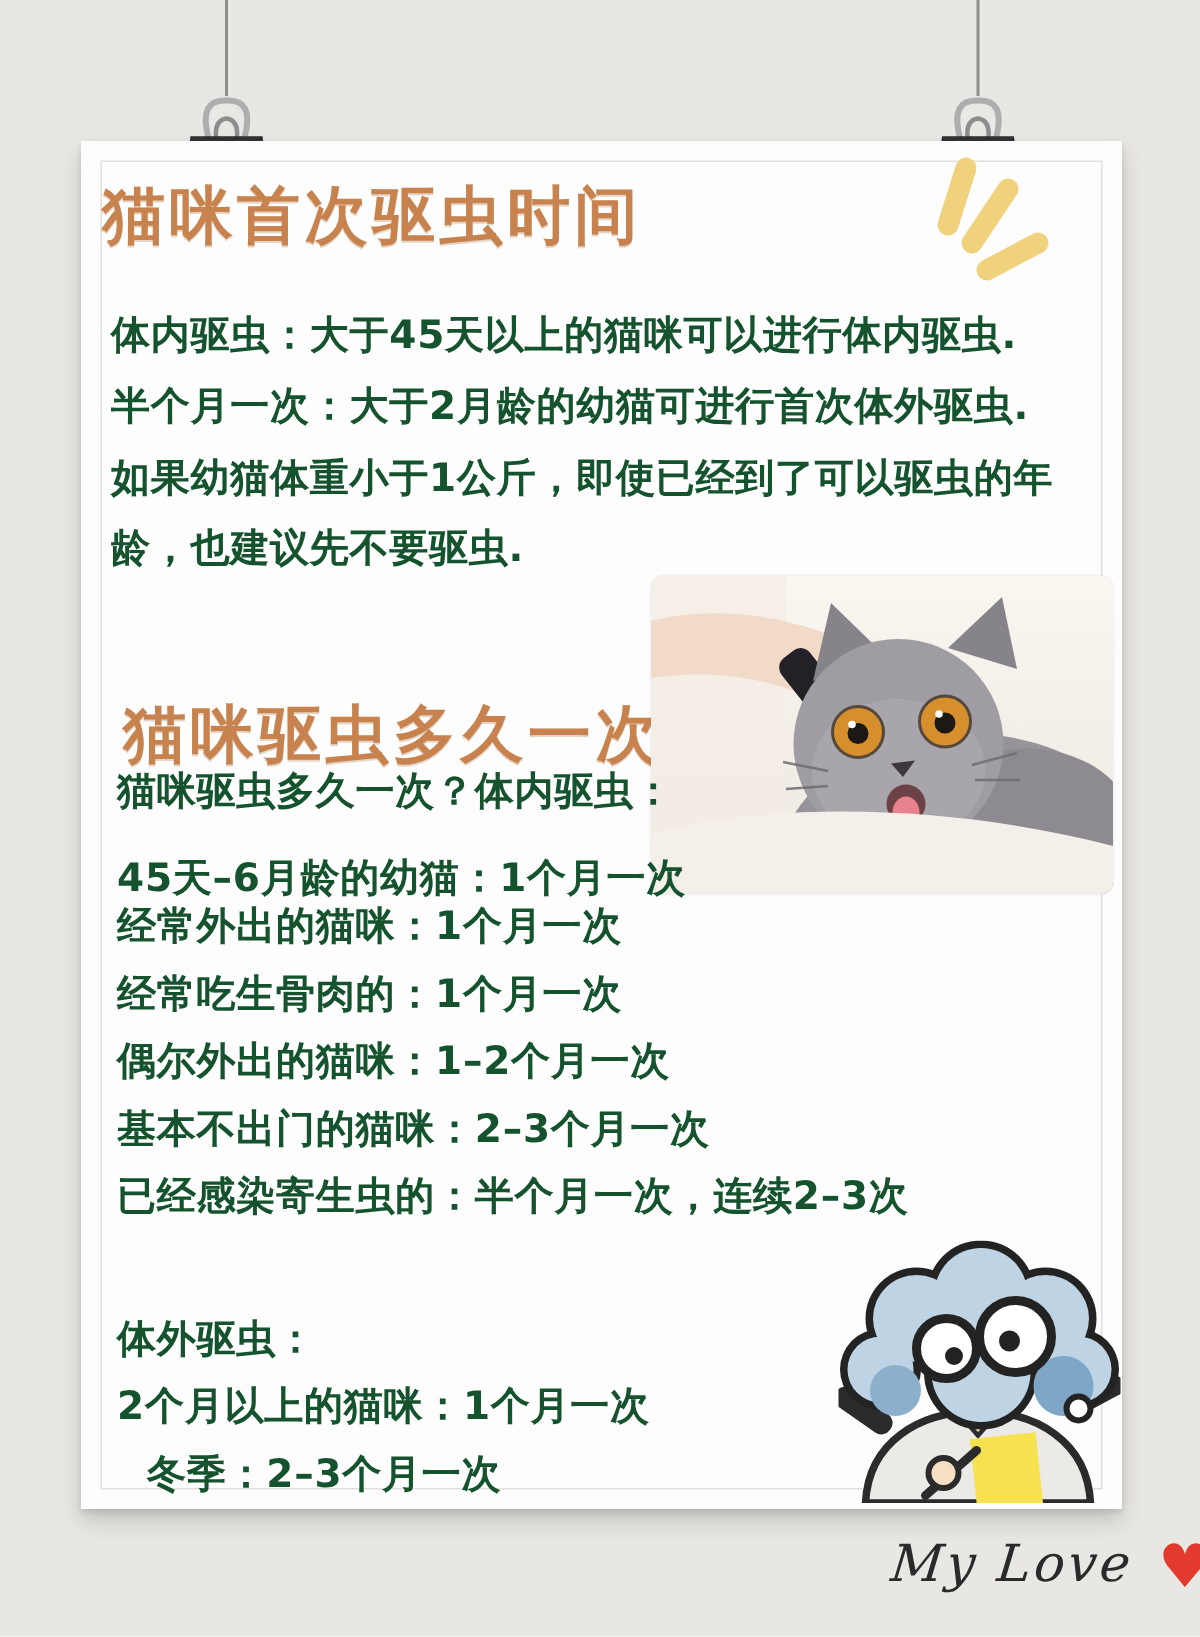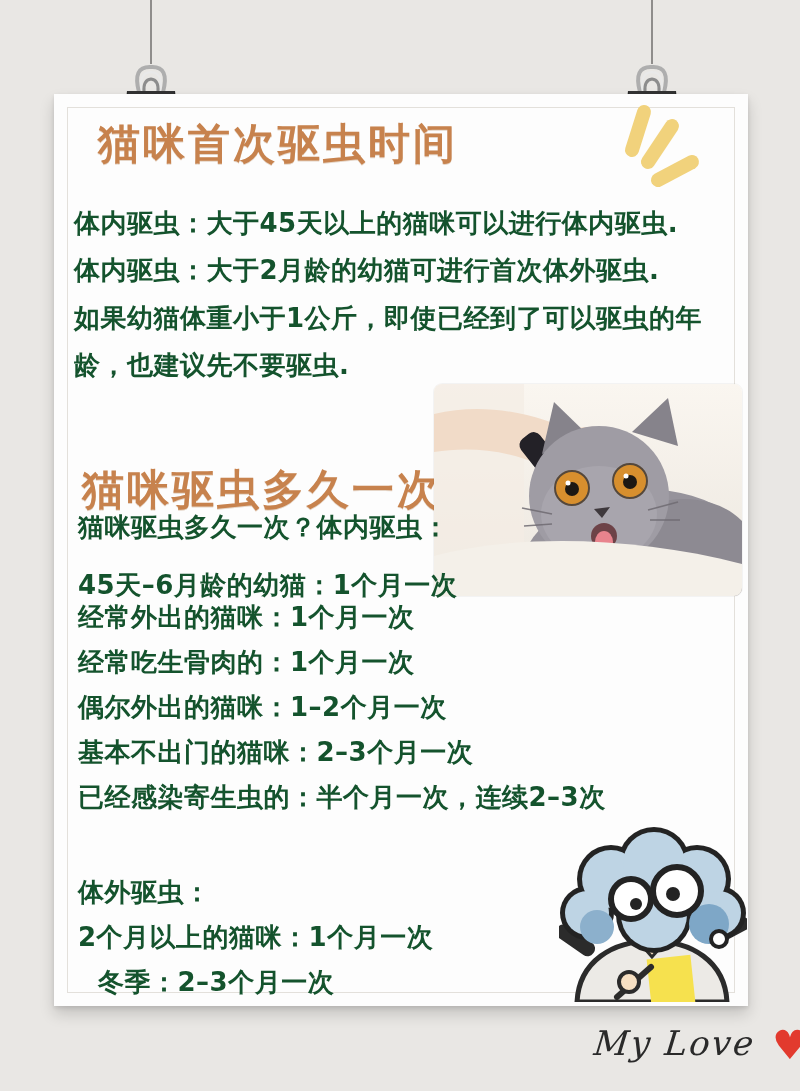--- a/index.html
+++ b/index.html
@@ -27,21 +27,21 @@
   }
   .title {
     position:absolute;
     font-weight:bold;
     font-size:42px;
     letter-spacing:3px;
     color:#c7824d;
     text-shadow:0 1px 0 rgba(160,95,40,.25);
     white-space:nowrap;
   }
-  .title-first { left:44px; top:22px; }
+  .title-first { left:14px; top:22px; }
   .title-frequency { left:28px; top:330px;margin-top:38px; }
   .body-line {
     position:absolute; left:20px;
     font-size:26px; font-weight:bold; color:#14532d;
     letter-spacing:.5px; white-space:nowrap;
   }
   .sparkle { position:absolute; left:528px; top:8px; }
   .photo {
     position:absolute; left:380px; top:290px; width:308px; height:212px;
     border-radius:8px; overflow:hidden;
@@ -87,21 +87,21 @@
 
   <div class="title title-first">猫咪首次驱虫时间</div>
 
   <svg class="sparkle" width="130" height="95" viewBox="0 0 130 95">
     <line x1="62" y1="10" x2="50" y2="48" stroke="#f1d27c" stroke-width="14" stroke-linecap="round"></line>
     <line x1="90" y1="24" x2="66" y2="60" stroke="#f1d27c" stroke-width="14" stroke-linecap="round"></line>
     <line x1="110" y1="60" x2="76" y2="78" stroke="#f1d27c" stroke-width="14" stroke-linecap="round"></line>
   </svg>
 
   <div class="body-line" style="top:112px;">体内驱虫：大于45天以上的猫咪可以进行体内驱虫.</div>
-  <div class="body-line" style="top:159px;">体内驱虫：大于2月龄的幼猫可进行首次体外驱虫.</div>
+  <div class="body-line" style="top:159px;">半个月一次：大于2月龄的幼猫可进行首次体外驱虫.</div>
   <div class="body-line" style="top:207px;">如果幼猫体重小于1公斤，即使已经到了可以驱虫的年</div>
   <div class="body-line" style="top:254px;">龄，也建议先不要驱虫.</div>
 
   <div class="title title-frequency">猫咪驱虫多久一次</div>
 
   <div class="photo">
     <svg width="308" height="212" viewBox="0 0 308 212">
       <defs>
         <linearGradient id="bg" x1="0" y1="0" x2="0" y2="1">
           <stop offset="0" stop-color="#faf6f0"></stop>

